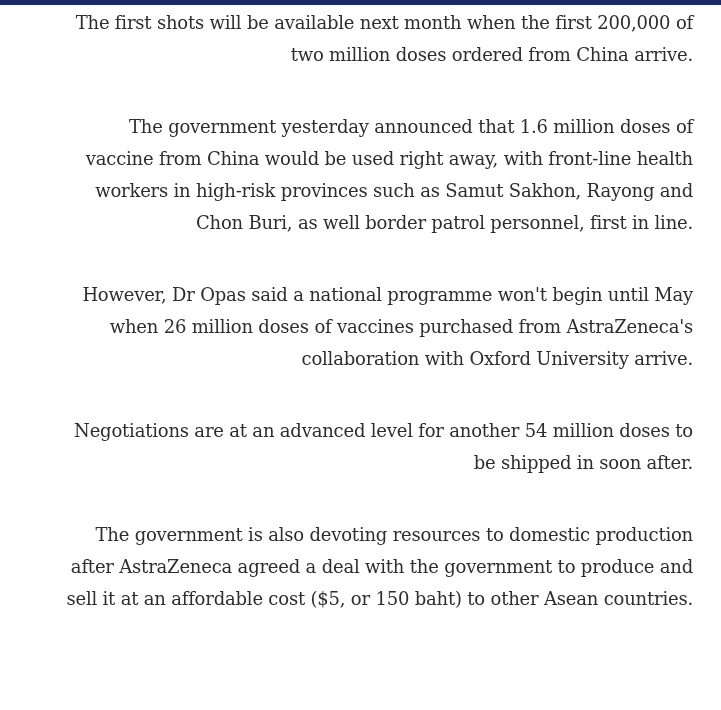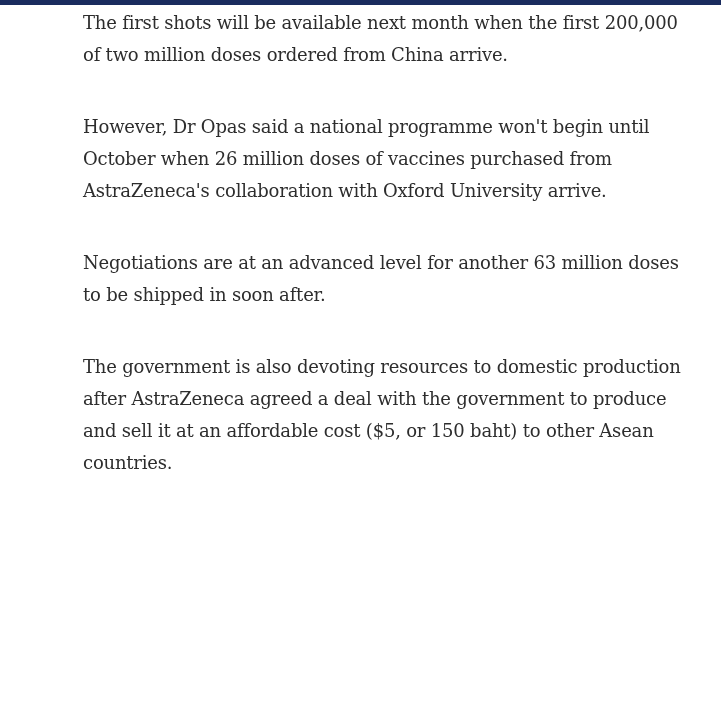--- a/index.html
+++ b/index.html
@@ -19,31 +19,33 @@
     box-sizing: border-box;
     width: 721px;
     padding: 2px 28px 0 66px;
     font-family: "DejaVu Serif", "Liberation Serif", serif;
     font-size: 18px;
     line-height: 32px;
     letter-spacing: -0.2px;
     color: #2d2d2d;
   }
   .article-body p {
-    margin: 0 0 40px 17px;
+    margin: 0 0 40px 0;
     max-width: 630px;
     text-rendering: optimizeLegibility;
+    text-align: right;
   }
   .article-body p:last-child {
     margin-bottom: 0;
   }
 </style>
 </head>
 <body>
 
 <div class="top-accent-bar"></div>
 
 <div class="article-body">
   <p>The first shots will be available next month when the first 200,000 of two million doses ordered from China arrive.</p>
-  <p>However, Dr Opas said a national programme won't begin until October when 26 million doses of vaccines purchased from AstraZeneca's collaboration with Oxford University arrive.</p>
-  <p>Negotiations are at an advanced level for another 63 million doses to be shipped in soon after.</p>
+  <p>The government yesterday announced that 1.6 million doses of vaccine from China would be used right away, with front-line health workers in high-risk provinces such as Samut Sakhon, Rayong and Chon Buri, as well border patrol personnel, first in line.</p>
+  <p>However, Dr Opas said a national programme won't begin until May when 26 million doses of vaccines purchased from AstraZeneca's collaboration with Oxford University arrive.</p>
+  <p>Negotiations are at an advanced level for another 54 million doses to be shipped in soon after.</p>
   <p>The government is also devoting resources to domestic production after AstraZeneca agreed a deal with the government to produce and sell it at an affordable cost ($5, or 150 baht) to other Asean countries.</p>
 </div>
 
 </body></html>

